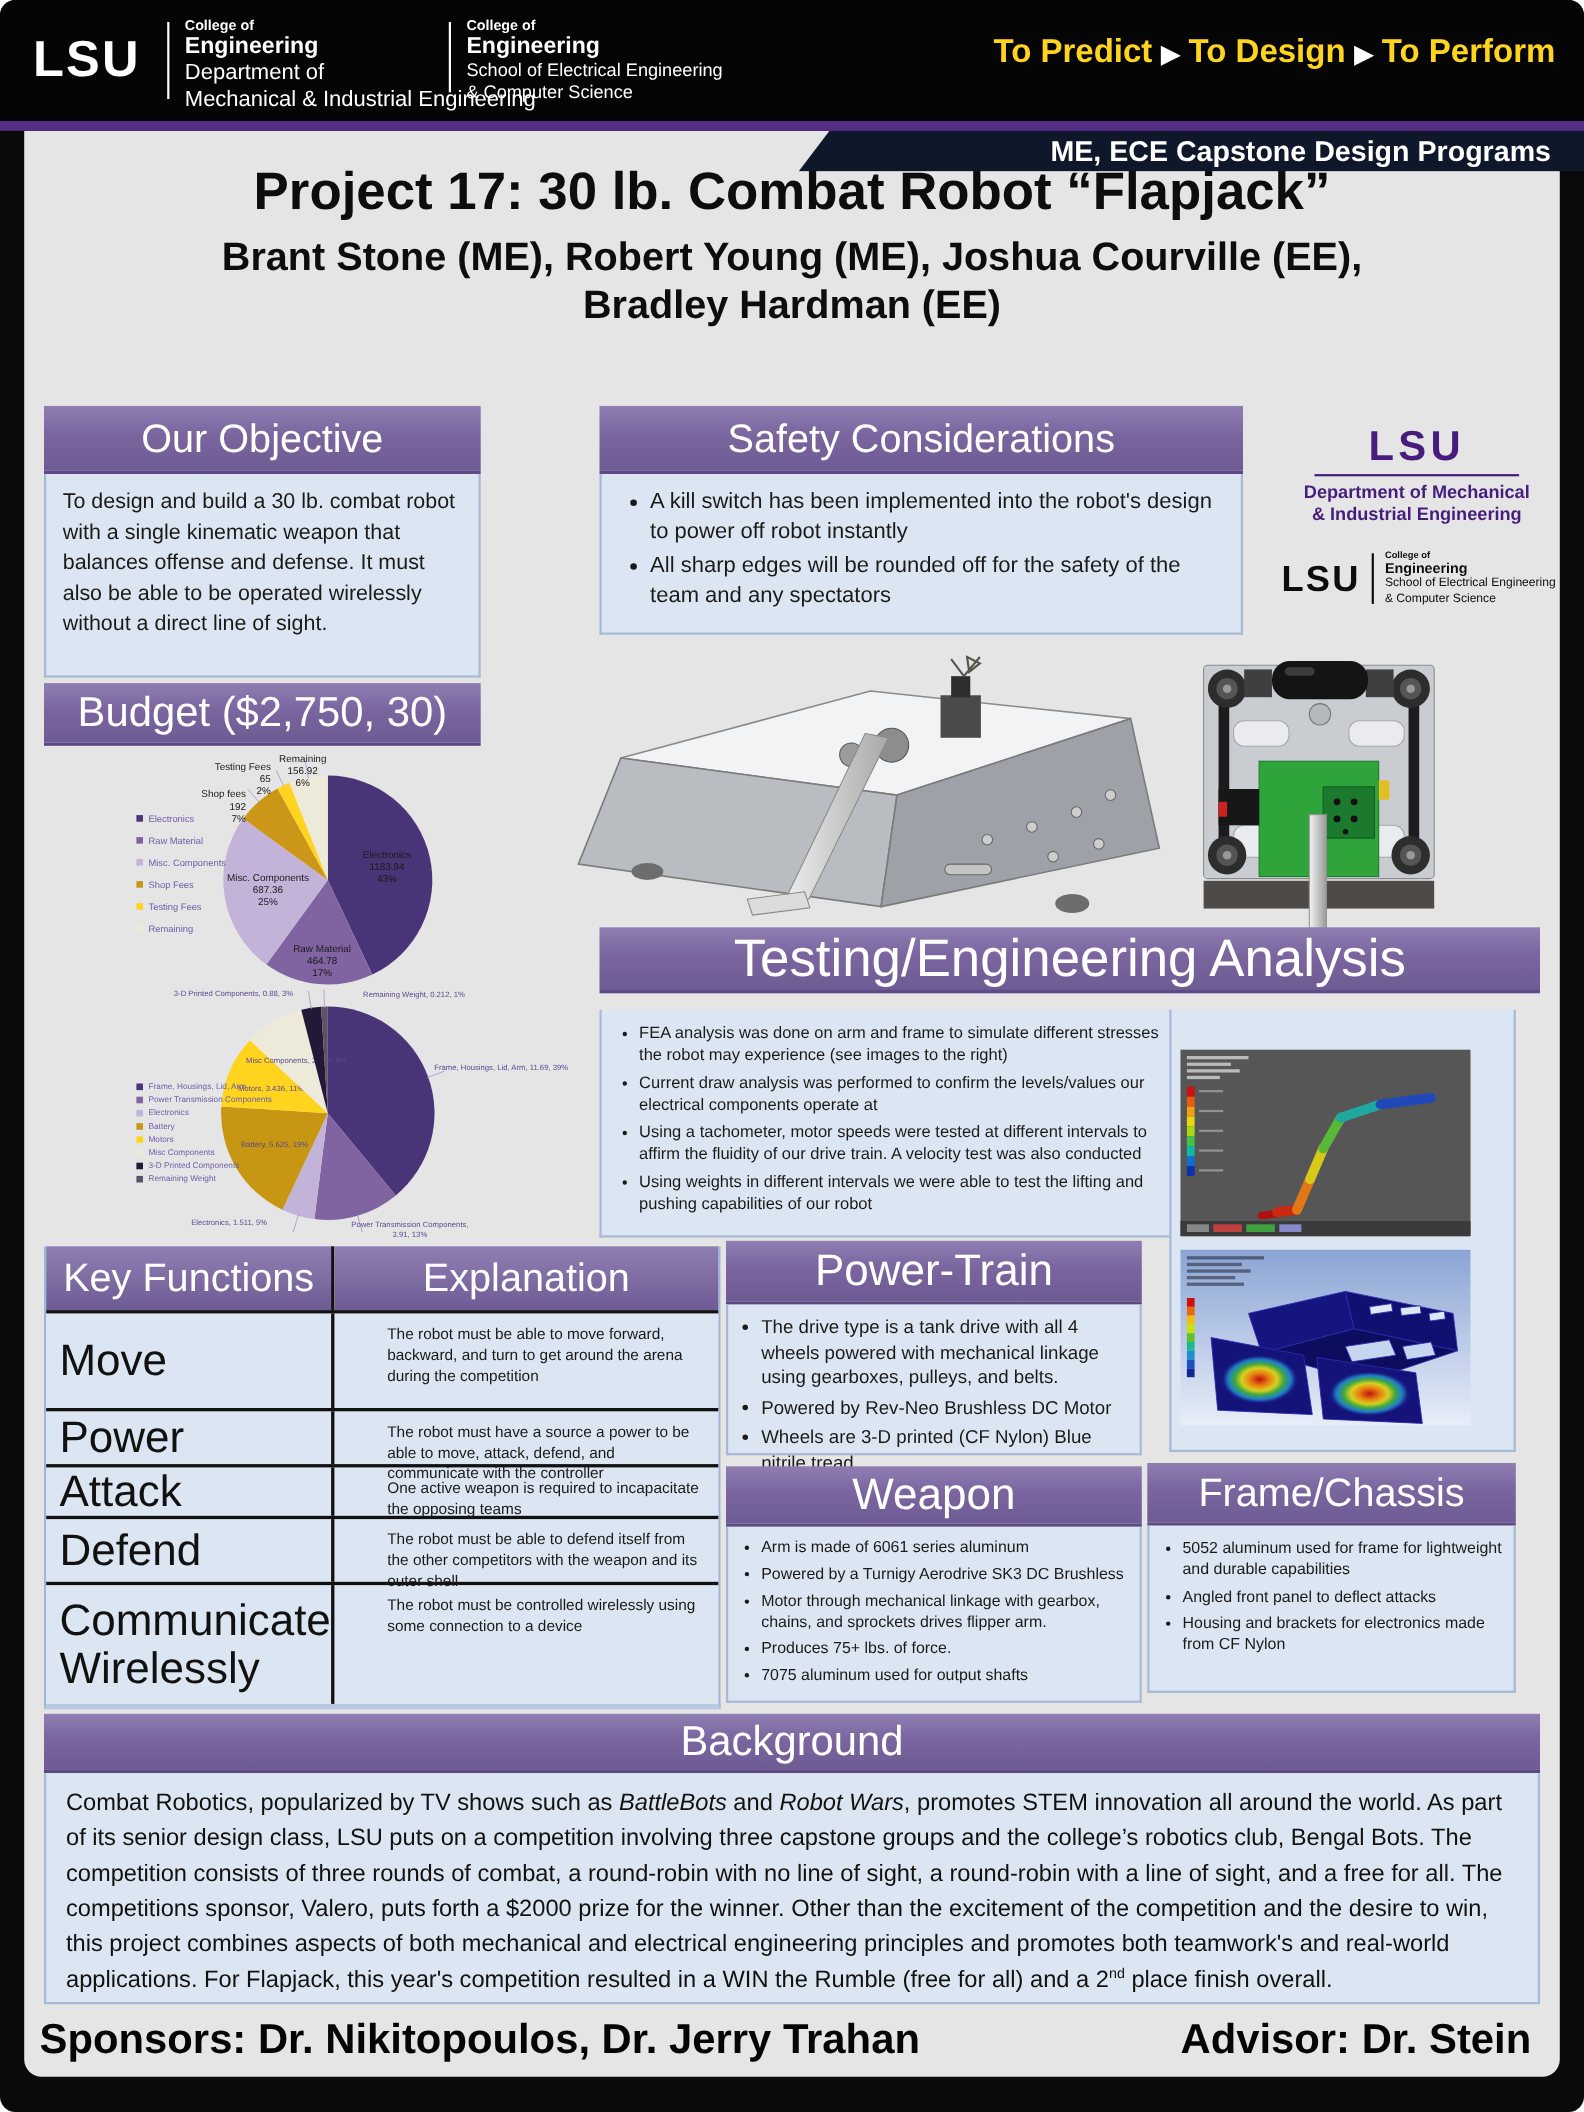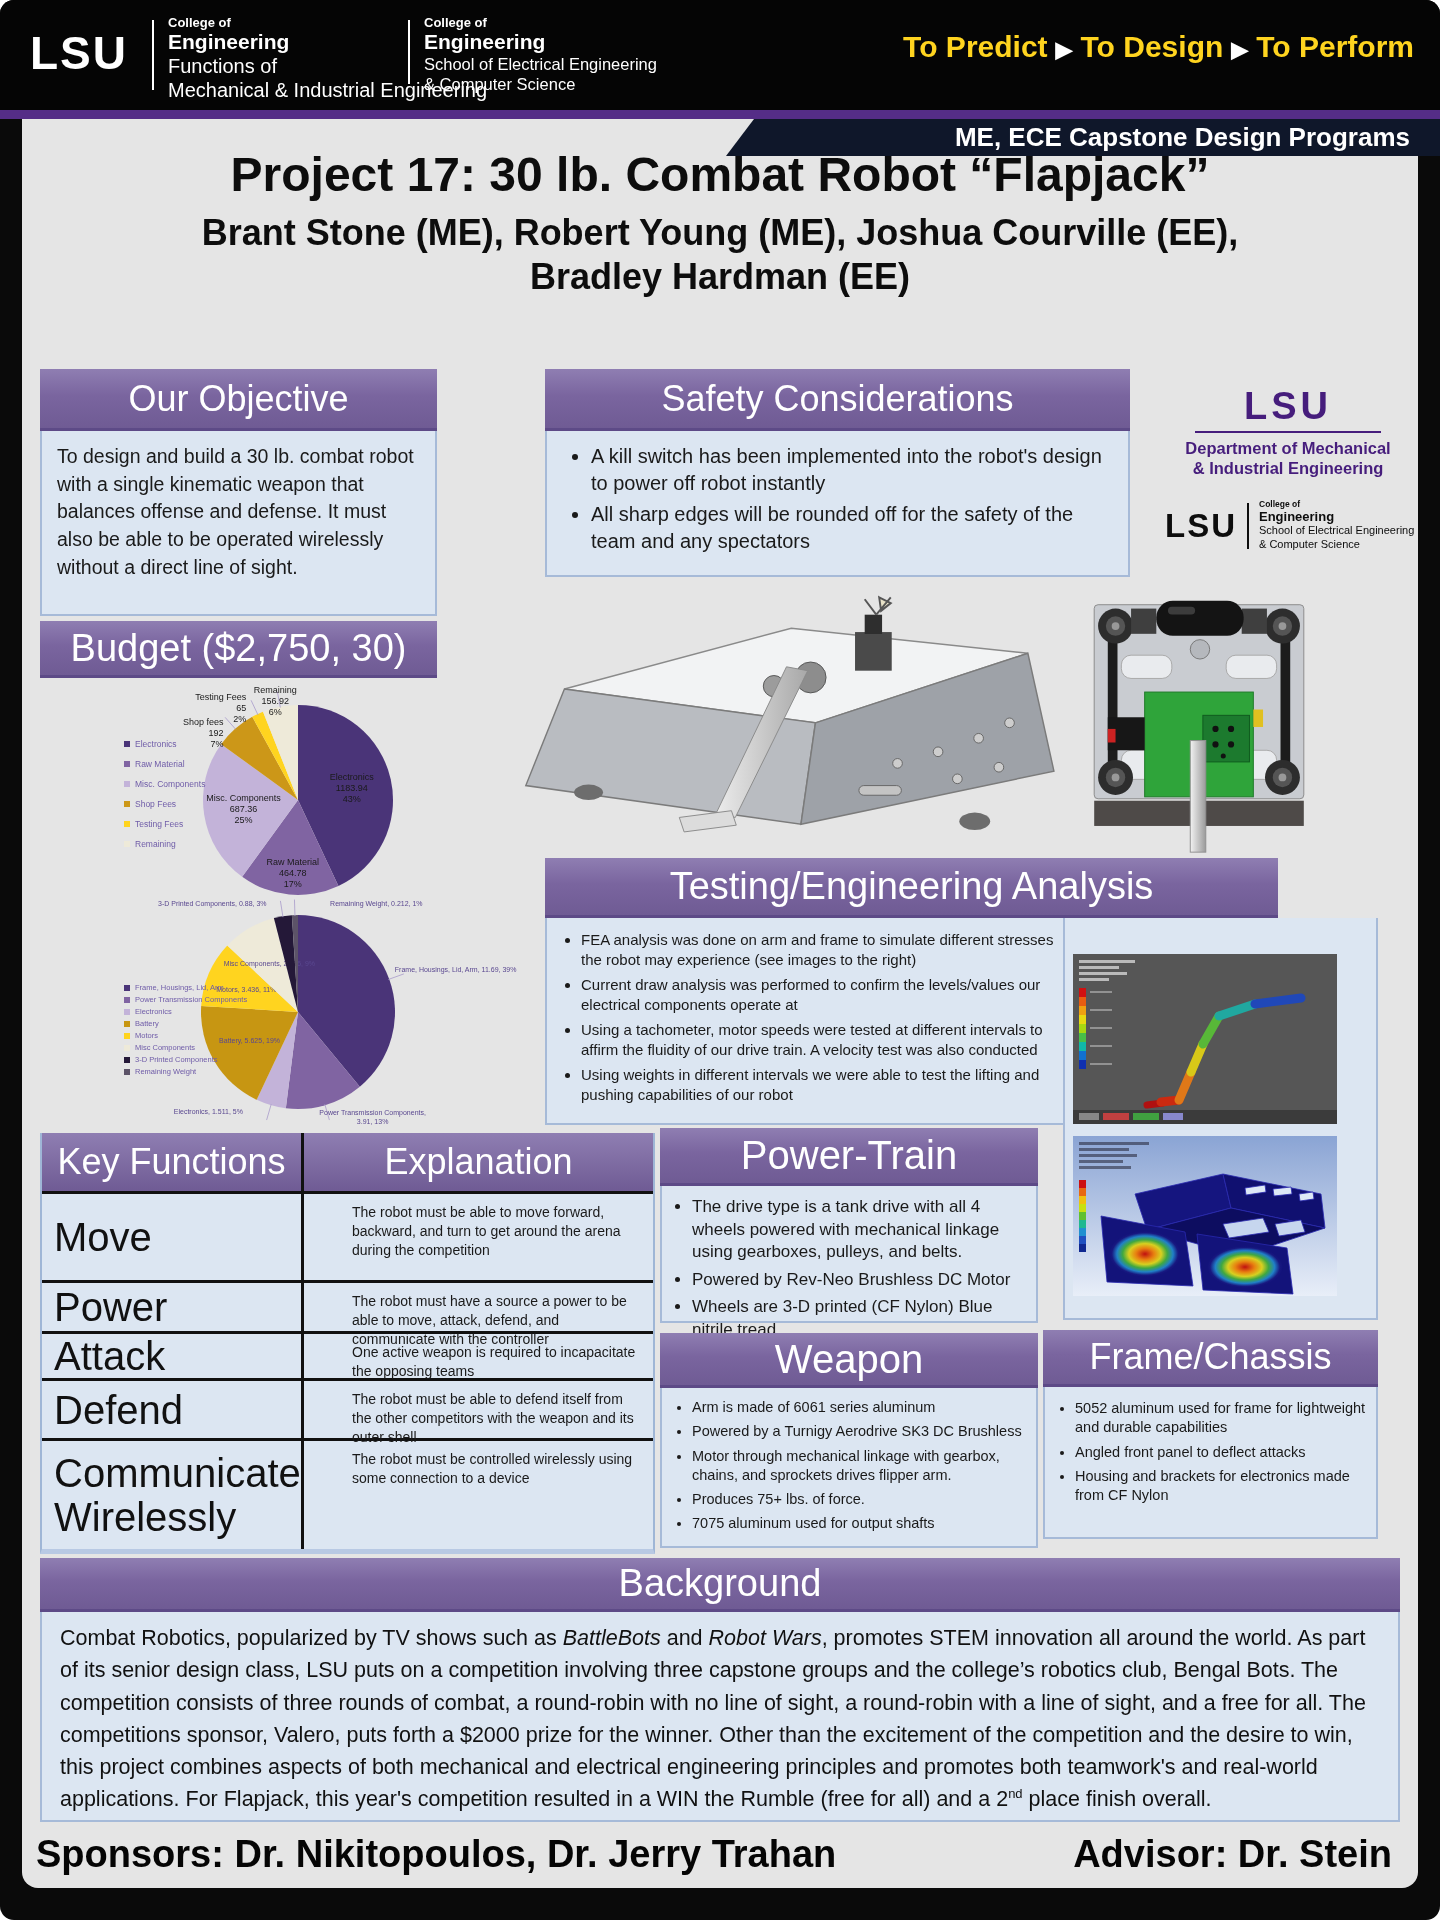--- a/index.html
+++ b/index.html
@@ -78,21 +78,21 @@
 <body>
 
 <div class="poster">
 
   <div class="top-header">
     <div class="lsu-main">LSU</div>
     <div class="hdr-rule" style="left:152px;top:20px;height:70px;"></div>
     <div class="hdr-block" style="left:168px;top:16px;">
       <div class="hdr-small">College of</div>
       <div class="hdr-eng">Engineering</div>
-      <div class="hdr-reg">Functions of</div>
+      <div class="hdr-reg">Department of</div>
       <div class="hdr-reg">Mechanical &amp; Industrial Engineering</div>
     </div>
     <div class="hdr-rule" style="left:408px;top:20px;height:64px;"></div>
     <div class="hdr-block" style="left:424px;top:16px;">
       <div class="hdr-small">College of</div>
       <div class="hdr-eng">Engineering</div>
       <div class="hdr-reg-sm">School of Electrical Engineering</div>
       <div class="hdr-reg-sm">&amp; Computer Science</div>
     </div>
     <div class="motto">
@@ -310,21 +310,21 @@
       <circle cx="131" cy="154" r="3.2" fill="#111"></circle>
         <circle cx="147" cy="154" r="3.2" fill="#111"></circle>
       <circle cx="139" cy="166" r="2.6" fill="#111"></circle>
       <rect x="20" y="126" width="38" height="34" fill="#171717"></rect>
       <rect x="20" y="138" width="8" height="14" fill="#cc2222"></rect>
       <rect x="170" y="118" width="10" height="18" fill="#e0c020"></rect>
       <rect x="6" y="212" width="216" height="26" fill="#4e4a48"></rect>
       <rect x="105" y="150" width="16" height="115" fill="url(#shaftGrad)" stroke="#919191"></rect>
     </svg>
 
-    <div class="section-header" style="left:523px;top:739px;width:733px;height:60px;font-size:38px;">Testing/Engineering Analysis</div>
+    <div class="section-header" style="left:523px;top:724px;width:855px;height:60px;font-size:48px;">Testing/Engineering Analysis</div>
     <div class="section-body" style="left:523px;top:799px;width:520px;height:207px;">
       <ul class="bullets" style="font-size:15px;padding-left:34px;padding-top:12px;">
         <li>FEA analysis was done on arm and frame to simulate different stresses the robot may experience (see images to the right)</li>
         <li>Current draw analysis was performed to confirm the levels/values our electrical components operate at</li>
         <li>Using a tachometer, motor speeds were tested at different intervals to affirm the fluidity of our drive train. A velocity test was also conducted</li>
         <li>Using weights in different intervals we were able to test the lifting and pushing capabilities of our robot</li>
       </ul>
     </div>
     <div class="section-body" style="left:1041px;top:799px;width:315px;height:402px;position:absolute;">
 

